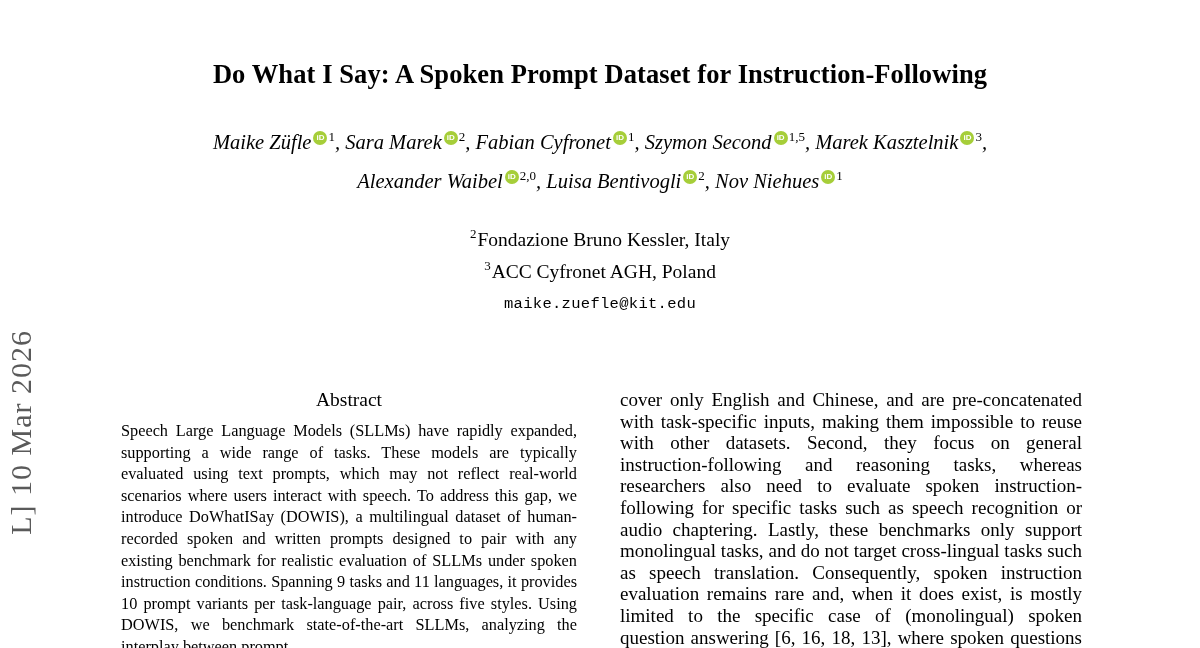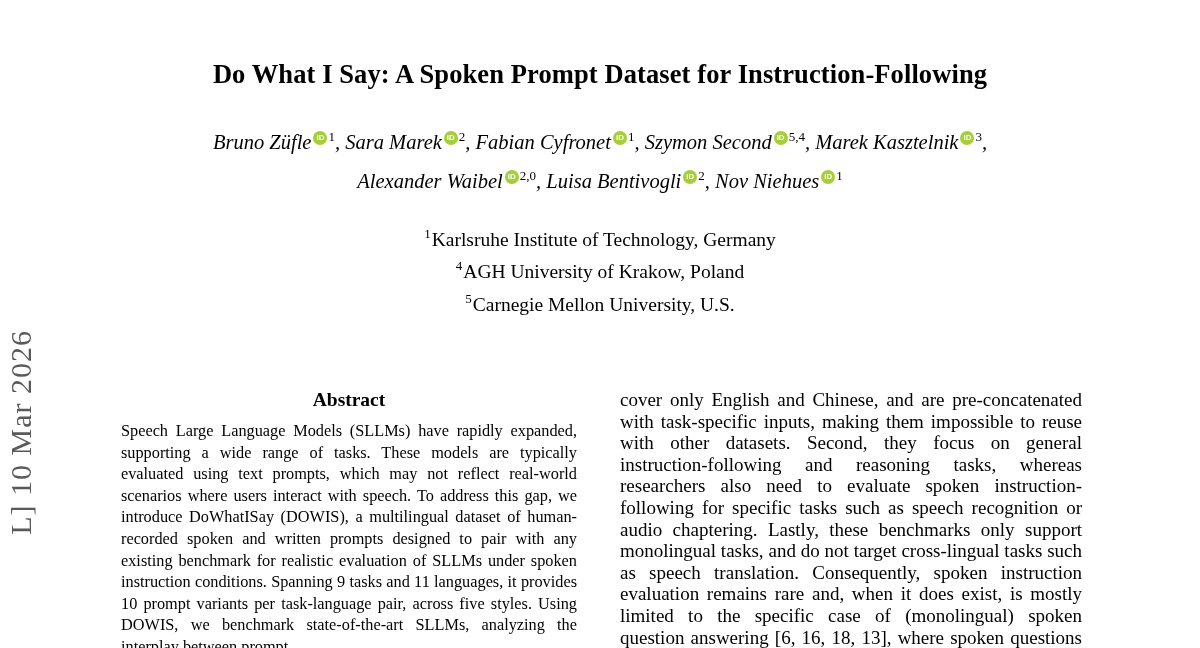--- a/index.html
+++ b/index.html
@@ -120,21 +120,21 @@
   .col {
     width: 462px;
   }
   .col.left {
     padding-left: 0;
   }
 
   .abstract-head {
     text-align: center;
     font-size: 19.5px;
-    font-weight: bold;
+    font-weight: normal;
     margin: 0 0 9px 0;
   }
 
   .abstract-body {
     font-size: 16.3px;
     line-height: 21.6px;
     text-align: justify;
     margin: 0;
     padding: 0 3px;
     hyphens: auto;
@@ -157,39 +157,39 @@
 <body>
 
 <div class="arxiv-stamp">L]  10 Mar 2026</div>
 
 <div class="page">
 
   <h1 class="title">Do What I Say: A Spoken Prompt Dataset for Instruction-Following</h1>
 
   <div class="authors">
     <div>
-      <span><span>Bruno Züfle</span><span class="orcid"></span><span class="sup">1</span></span>,
+      <span><span>Maike Züfle</span><span class="orcid"></span><span class="sup">1</span></span>,
       <span><span>Sara Marek</span><span class="orcid"></span><span class="sup">2</span></span>,
       <span><span>Fabian Cyfronet</span><span class="orcid"></span><span class="sup">1</span></span>,
-      <span><span>Szymon Second</span><span class="orcid"></span><span class="sup">5,4</span></span>,
+      <span><span>Szymon Second</span><span class="orcid"></span><span class="sup">1,5</span></span>,
       <span><span>Marek Kasztelnik</span><span class="orcid"></span><span class="sup">3</span></span>,
     </div>
     <div>
       <span><span>Alexander Waibel</span><span class="orcid"></span><span class="sup">2,0</span></span>,
       <span><span>Luisa Bentivogli</span><span class="orcid"></span><span class="sup">2</span></span>,
       <span><span>Nov Niehues</span><span class="orcid"></span><span class="sup">1</span></span>
     </div>
   </div>
 
   <div class="affiliations">
-    <div><span class="sup">1</span><span>Karlsruhe Institute of Technology, Germany</span></div>
-    <div><span class="sup">4</span><span>AGH University of Krakow, Poland</span></div>
-    <div><span class="sup">5</span><span>Carnegie Mellon University, U.S.</span></div>
+    <div><span class="sup">2</span><span>Fondazione Bruno Kessler, Italy</span></div>
+    <div><span class="sup">3</span><span>ACC Cyfronet AGH, Poland</span></div>
   </div>
 
+  <div class="email">maike.zuefle@kit.edu</div>
 
   <div class="columns">
     <div class="col left abstract-col">
       <div class="abstract-head">Abstract</div>
       <p class="abstract-body">Speech Large Language Models (SLLMs) have rapidly expanded, supporting a wide range of tasks. These models are typically evaluated using text prompts, which may not reflect real-world scenarios where users interact with speech. To address this gap, we introduce DoWhatISay (DOWIS), a multilingual dataset of human-recorded spoken and written prompts designed to pair with any existing benchmark for realistic evaluation of SLLMs under spoken instruction conditions. Spanning 9 tasks and 11 languages, it provides 10 prompt variants per task-language pair, across five styles. Using DOWIS, we benchmark state-of-the-art SLLMs, analyzing the interplay between prompt</p>
     </div>
     <div class="col right">
       <p class="body-text">cover only English and Chinese, and are pre-concatenated with task-specific inputs, making them impossible to reuse with other datasets. Second, they focus on general instruction-following and reasoning tasks, whereas researchers also need to evaluate spoken instruction-following for specific tasks such as speech recognition or audio chaptering. Lastly, these benchmarks only support monolingual tasks, and do not target cross-lingual tasks such as speech translation. Consequently, spoken instruction evaluation remains rare and, when it does exist, is mostly limited to the specific case of (monolingual) spoken question answering [6, 16, 18, 13], where spoken questions are also often synthetically generated [16, 17].</p>
     </div>
   </div>

